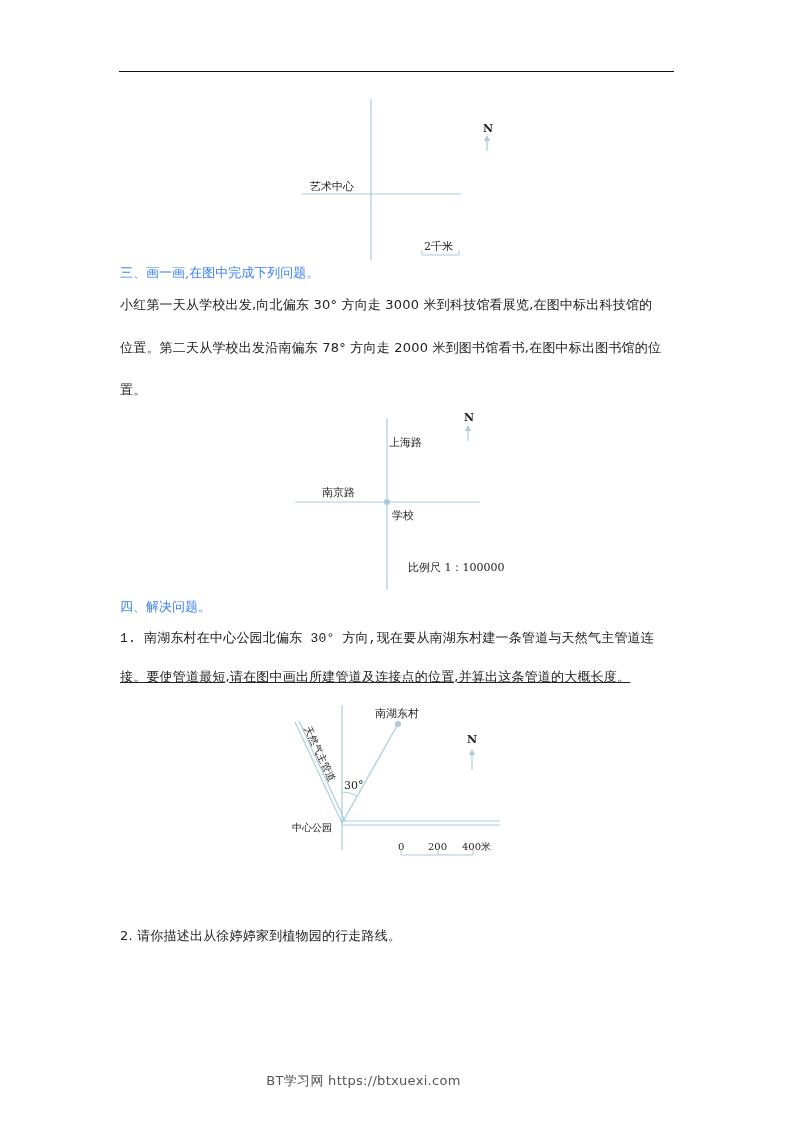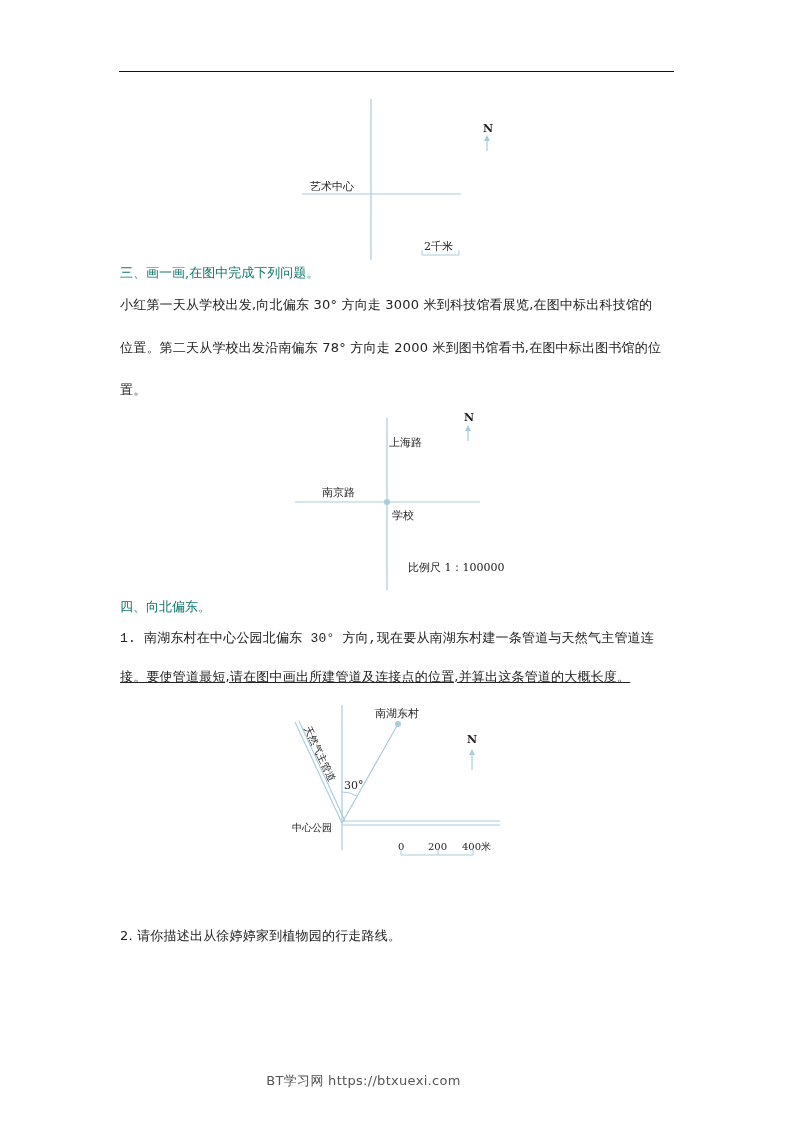--- a/index.html
+++ b/index.html
@@ -21,21 +21,21 @@
       top: 71px;
       width: 555px;
       height: 0;
       border-top: 1.5px solid #111;
     }
     .section-heading {
       position: absolute;
       left: 120px;
       font-family: "DejaVu Serif", "Liberation Serif", serif;
       font-size: 13px;
-      color: #0f766e;
+      color: #3b82f6;
       white-space: nowrap;
     }
     .para-line {
       position: absolute;
       left: 120px;
       font-size: 13px;
       color: #222;
       white-space: nowrap;
       letter-spacing: 0.2px;
     }
@@ -105,21 +105,21 @@
     <text class="diagram-label" x="102" y="119" font-size="11">学校</text>
     <text class="diagram-label" x="174" y="21" font-size="11" font-weight="bold">N</text>
     <g>
       <line x1="178" y1="26" x2="178" y2="41" stroke="#a9cbdc" stroke-width="1.2"></line>
       <polygon points="175,31 178,25 181,31" fill="#a9cbdc"></polygon>
     </g>
     <text class="diagram-label" x="118" y="171" font-size="11">比例尺 1：100000</text>
   </svg>
 </div>
 
-<div class="section-heading" style="top:598px;">四、向北偏东。</div>
+<div class="section-heading" style="top:598px;">四、解决问题。</div>
 <div class="para-line" style="top:629px;font-family:Liberation Mono, monospace;">1. 南湖东村在中心公园北偏东 30°  方向,现在要从南湖东村建一条管道与天然气主管道连</div>
 <div class="para-line" style="top:668px;text-decoration:underline;">接。要使管道最短,请在图中画出所建管道及连接点的位置,并算出这条管道的大概长度。</div>
 
 <div class="diagram" style="left:280px; top:700px;">
   <svg width="230" height="160" viewBox="0 0 230 160">
 
     <line x1="62" y1="5" x2="62" y2="150" stroke="#a9cbdc" stroke-width="1.2"></line>
 
     <g>
       <line x1="62" y1="121" x2="220" y2="121" stroke="#a9cbdc" stroke-width="1.1"></line>

